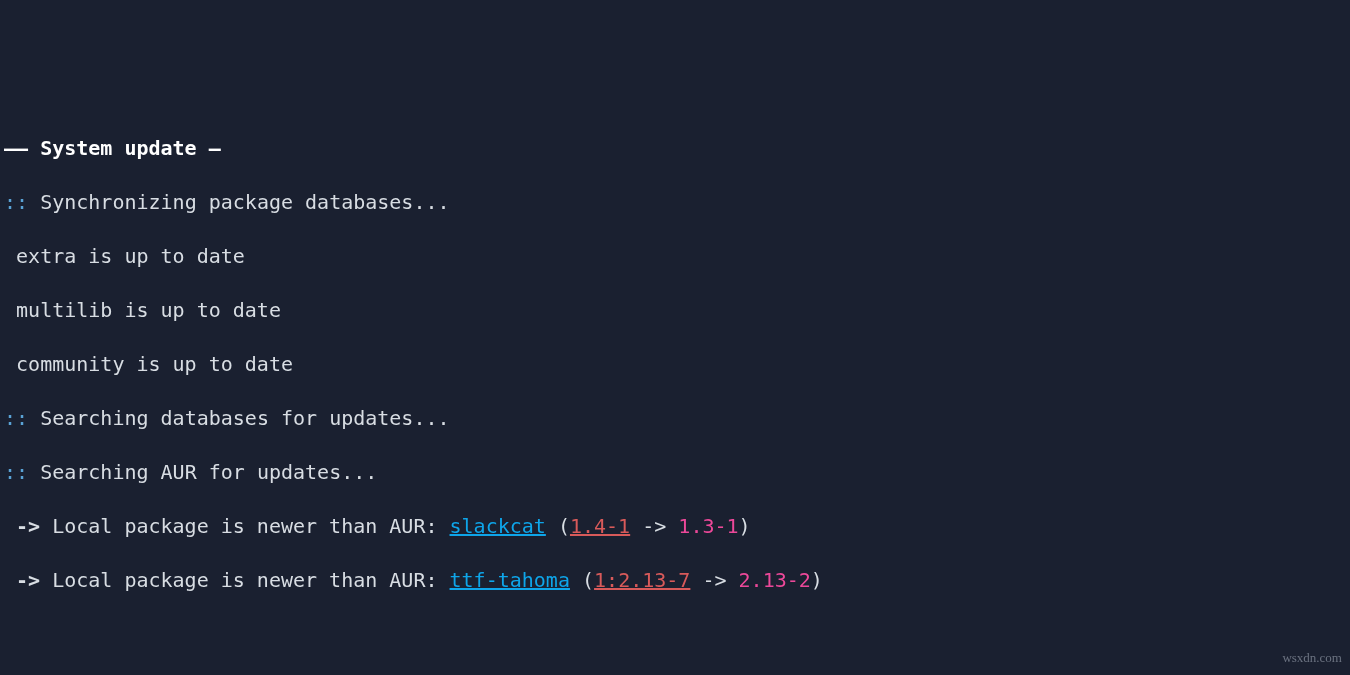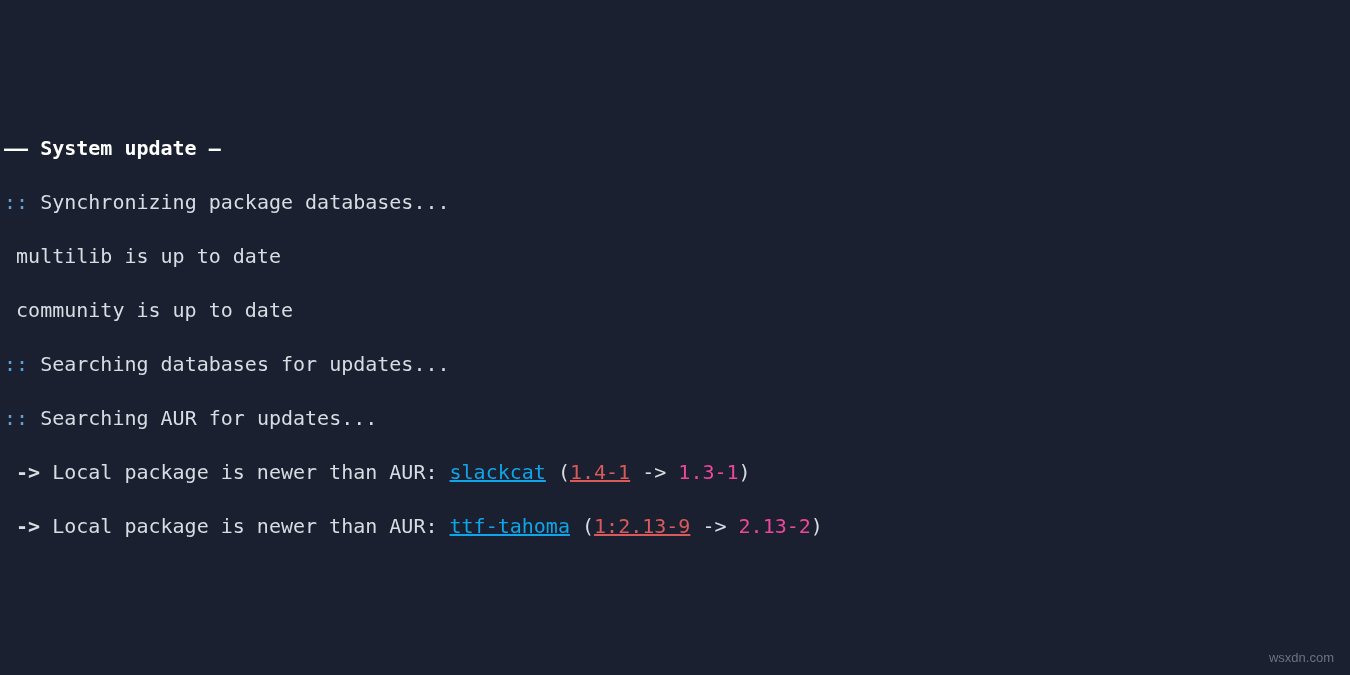--- a/index.html
+++ b/index.html
@@ -14,39 +14,40 @@
   }
   .term{padding:0 4px;}
   .blue{color:#5aa3d6;}
   .bold{font-weight:700;color:#ffffff;}
   .bold-dim{font-weight:700;color:#d8dde3;}
   .cyan{color:#0ea5e9;text-decoration:underline;}
   .red{color:#d85a5a;text-decoration:underline;}
   .green{color:#ec4899;}
   .hr{color:#ffffff;font-weight:700;}
   .watermark{
-    position:absolute;right:16px;bottom:4px;
-    font-size:13px;color:#6b7280;font-family:Liberation Sans, sans-serif;
+    position:absolute;right:8px;bottom:4px;
+    font-size:13px;color:#6b7280;font-family:Liberation Serif, serif;
     white-space:nowrap;
   }
 </style>
 </head>
 <body>
 
 
 
 <div class="term">
 <div><span class="hr">—— </span><span class="bold">System update</span><span class="hr"> —</span></div>
 <div><span class="blue">::</span> <span>Synchronizing package databases...</span></div>
+<div> <span>extra is up to date</span></div>
 <div> <span>multilib is up to date</span></div>
 <div> <span>community is up to date</span></div>
 <div><span class="blue">::</span> <span>Searching databases for updates...</span></div>
 <div><span class="blue">::</span> <span>Searching AUR for updates...</span></div>
 <div><span class="bold-dim"> -&gt;</span> <span>Local package is newer than AUR:</span> <span class="cyan">slackcat</span> (<span class="red">1.4-1</span> -&gt; <span class="green">1.3-1</span>)</div>
-<div><span class="bold-dim"> -&gt;</span> <span>Local package is newer than AUR:</span> <span class="cyan">ttf-tahoma</span> (<span class="red">1:2.13-9</span> -&gt; <span class="green">2.13-2</span>)</div>
+<div><span class="bold-dim"> -&gt;</span> <span>Local package is newer than AUR:</span> <span class="cyan">ttf-tahoma</span> (<span class="red">1:2.13-7</span> -&gt; <span class="green">2.13-2</span>)</div>
 
 
 
 
 
 
 
 
 
 

